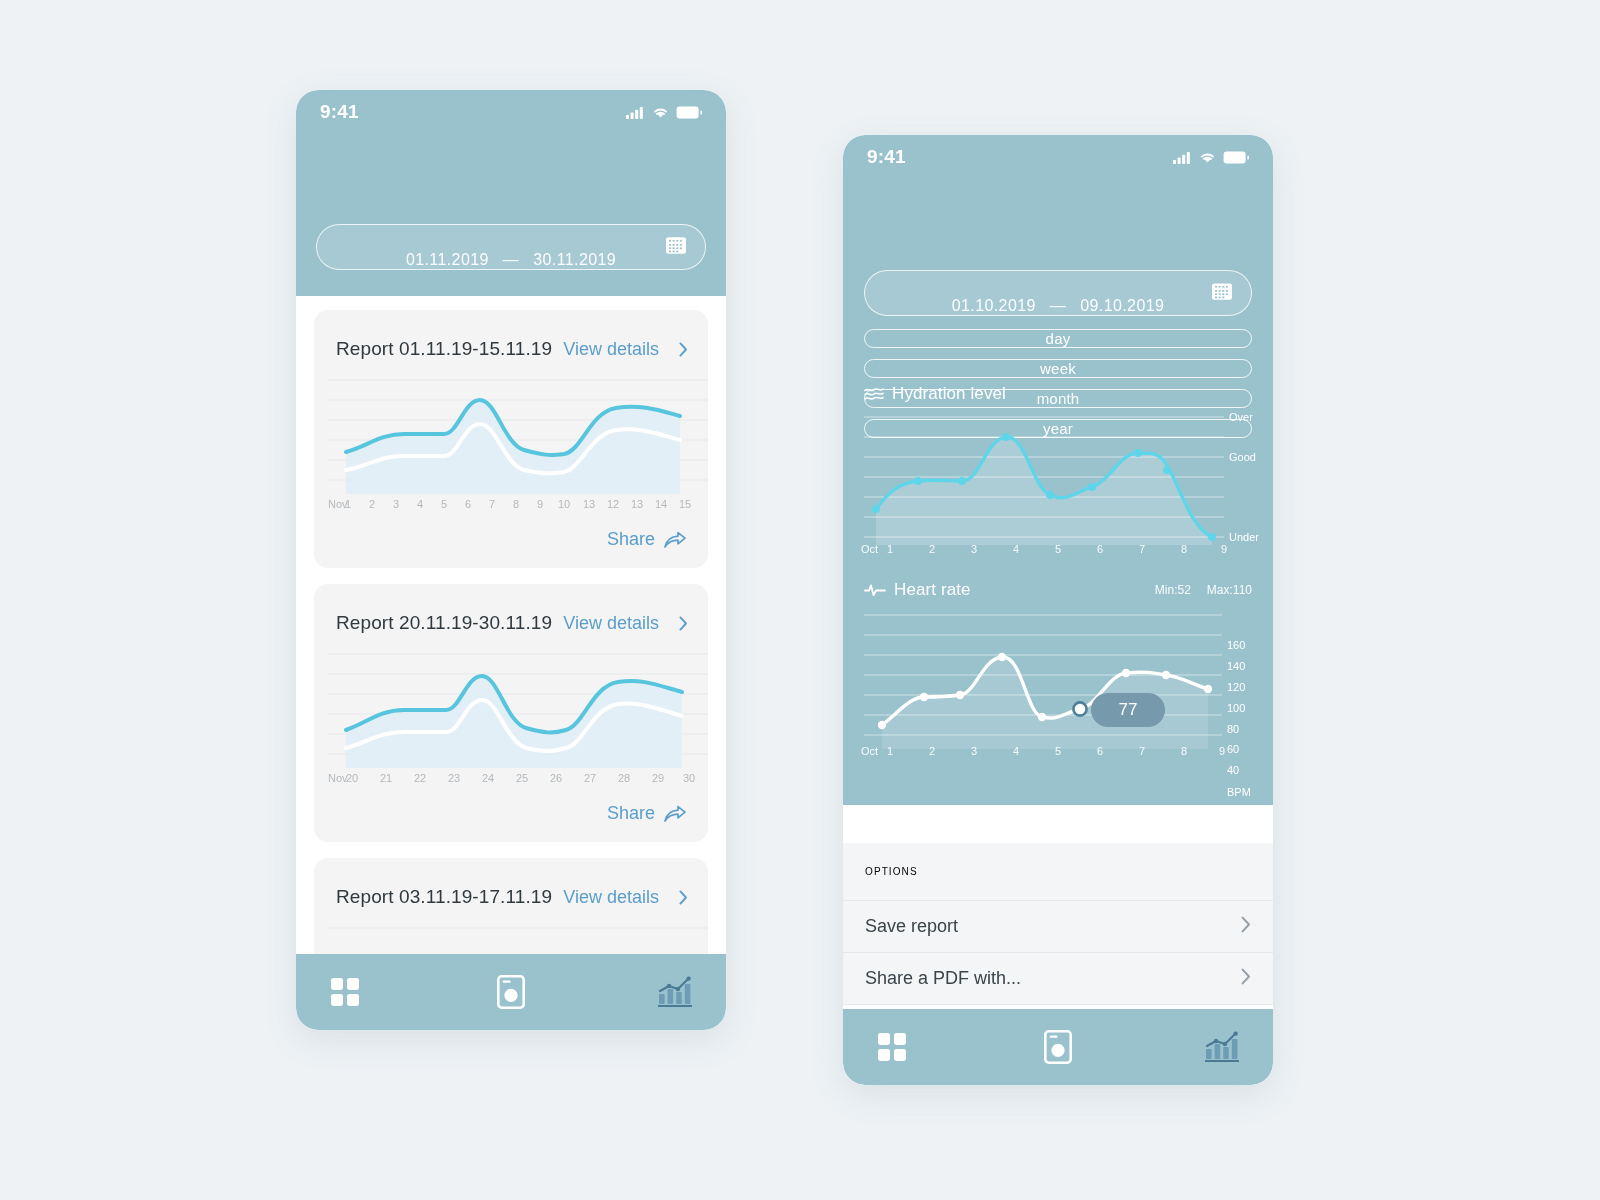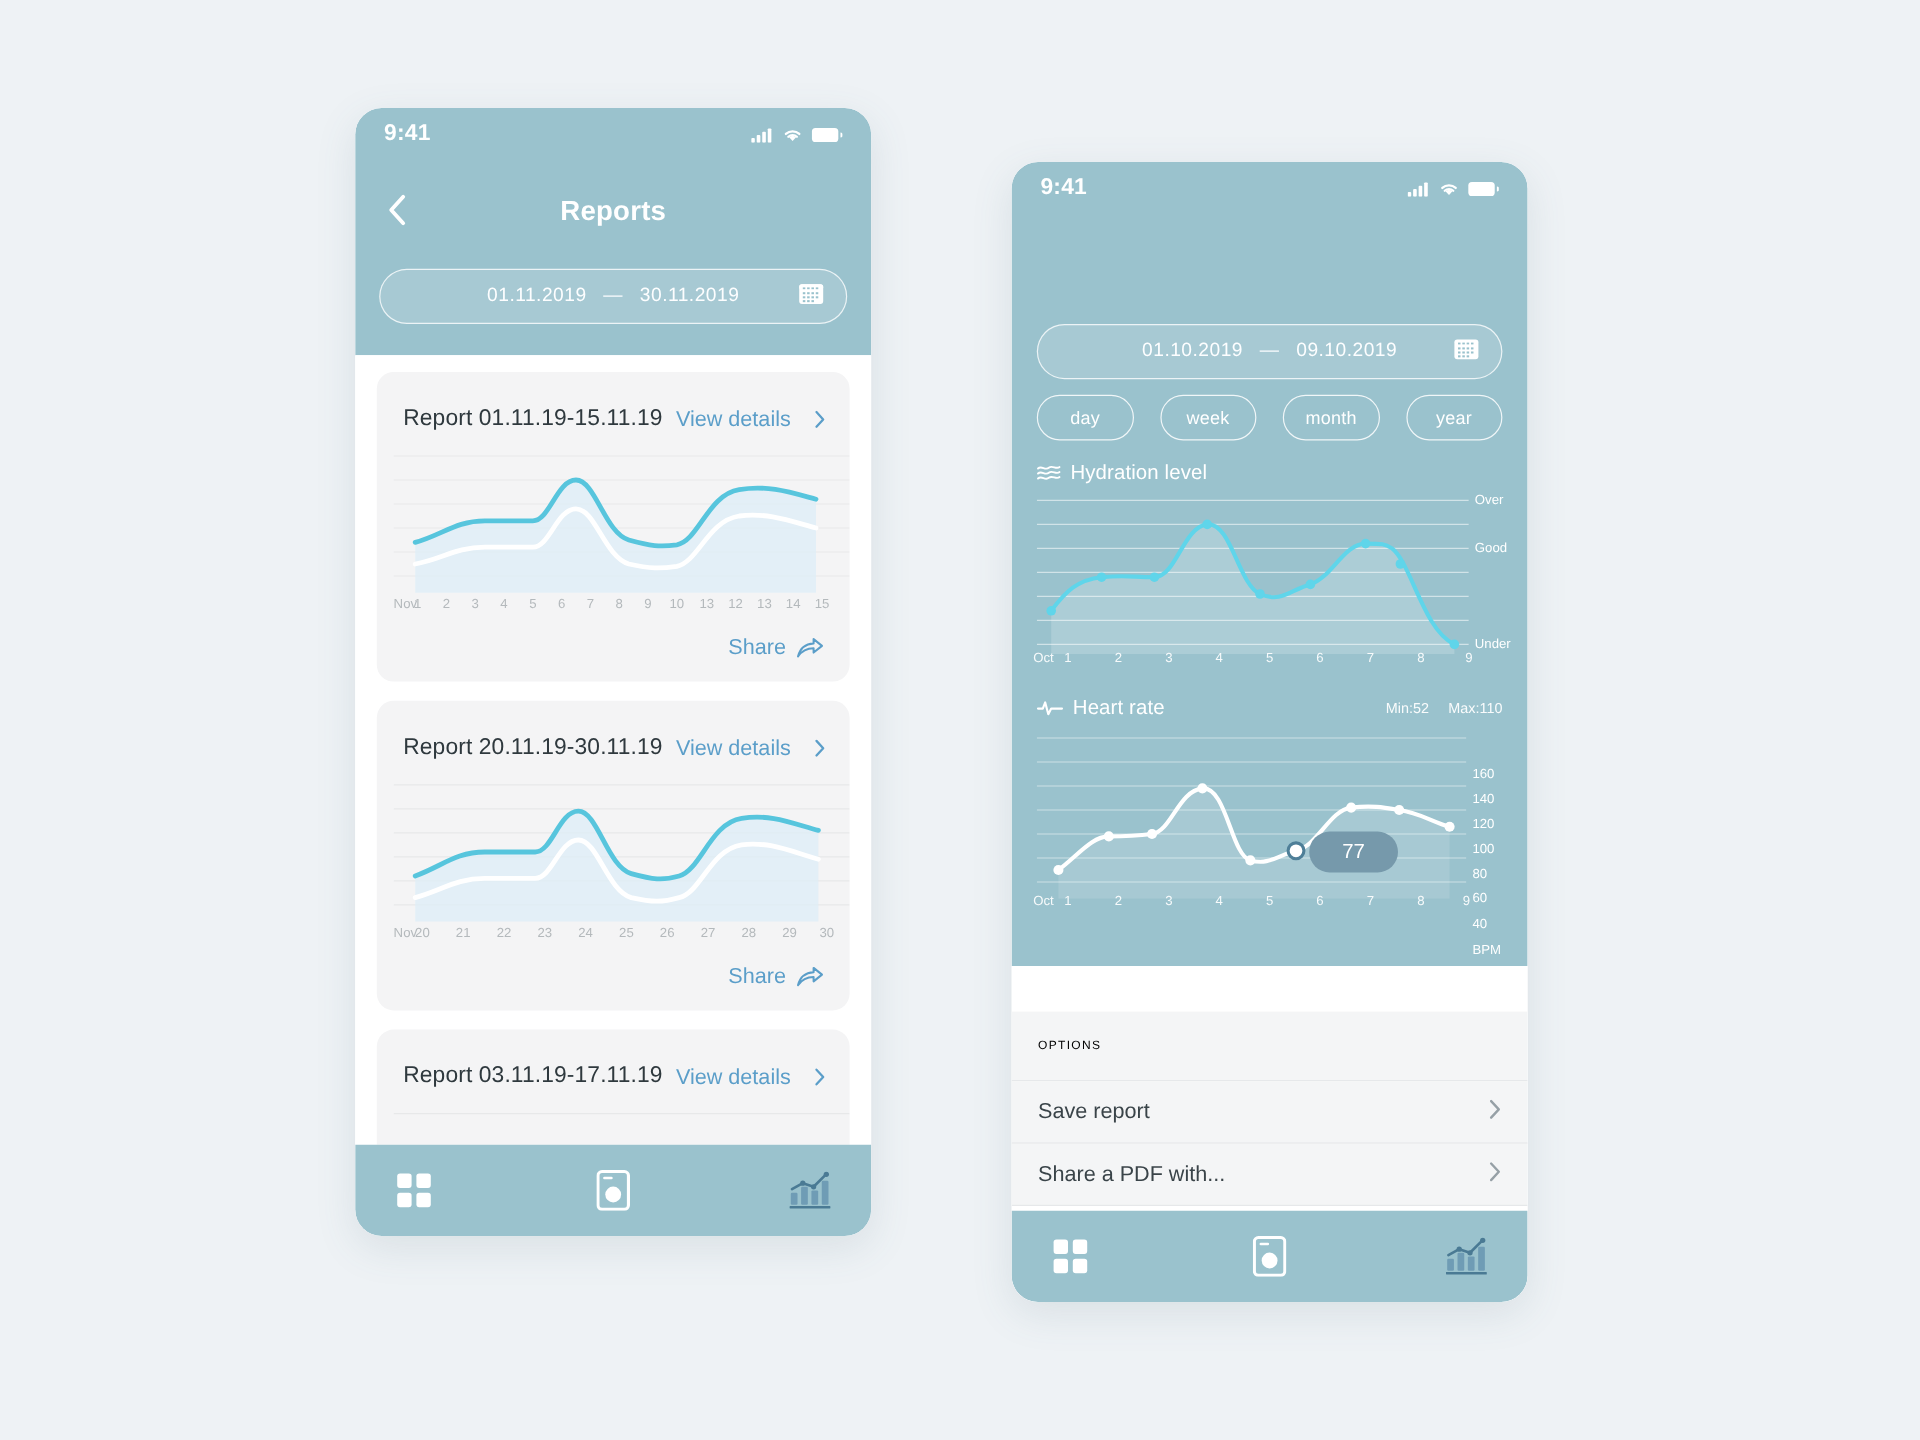--- a/index.html
+++ b/index.html
@@ -53,36 +53,36 @@
     width: 34px; height: 34px; display: flex; align-items: center; justify-content: center;
     cursor: pointer;
   }
 
   
   .daterange {
     position: absolute; height: 46px;
     border: 1.6px solid rgba(255,255,255,.78);
     border-radius: 23px;
     background: rgba(255,255,255,.13);
-    display: flex; align-items: center; justify-content: center;
+    display: flex; align-items: flex-end; justify-content: center;
     cursor: pointer;
   }
   #daterange-left  { left: 20px; right: 20px; top: 134px; }
   #daterange-right { left: 21px; right: 21px; top: 135px; }
   .dr-text {
     font-size: 16px; color: #fdfeff; letter-spacing: .4px;
     display: flex; align-items: center; gap: 14px;
   }
   .dr-dash { opacity: .92; }
   .cal-icon { position: absolute; right: 18px; top: 50%; transform: translateY(-50%); }
 
   
   .period-row {
     position: absolute; left: 21px; right: 21px; top: 194px;
-    display: flex; gap: 22px;
+    display: flex; gap: 11px; flex-direction: column;
   }
   .chip {
     flex: 1; height: 38px; border: 1.4px solid rgba(255,255,255,.85);
     border-radius: 19px; display: flex; align-items: center; justify-content: center;
     font-size: 15px; color: #ffffff; letter-spacing: .2px; cursor: pointer;
     background: transparent;
   }
 
   
   .chart-section { position: absolute; left: 0; right: 0; }
@@ -209,28 +209,20 @@
               <path d="M2.9 5.6 a8.4 8.4 0 0 1 11.2 0" stroke="#fff" stroke-width="1.9" fill="none" stroke-linecap="round"></path>
               <path d="M4.9 8.0 a5.5 5.5 0 0 1 7.2 0" stroke="#fff" stroke-width="1.8" fill="none" stroke-linecap="round"></path>
             </svg>
             <svg width="26" height="13" viewBox="0 0 26 13">
               <rect x="0.6" y="0.6" width="22" height="11.8" rx="3" fill="#fff"></rect>
               <path d="M24.4 4.4 v4.2 a2.1 2.1 0 0 0 0-4.2Z" fill="#fff"></path>
             </svg>
           </div>
         </div>
 
-        <div class="navbar" id="navbar-left">
-          <div class="back-btn">
-            <svg width="18" height="28" viewBox="0 0 18 28">
-              <path d="M14 3 L4 14 L14 25" stroke="#fff" stroke-width="3.2" fill="none" stroke-linecap="round" stroke-linejoin="round"></path>
-            </svg>
-          </div>
-          <div class="nav-title">Reports</div>
-        </div>
 
         <div class="daterange" id="daterange-left">
           <div class="dr-text">
             <span>01.11.2019</span>
             <span class="dr-dash">—</span>
             <span>30.11.2019</span>
           </div>
           <span class="cal-icon">
             <svg width="22" height="20" viewBox="0 0 22 20">
               <rect x="1" y="2.4" width="20" height="16.4" rx="2.4" fill="#fff"></rect>

